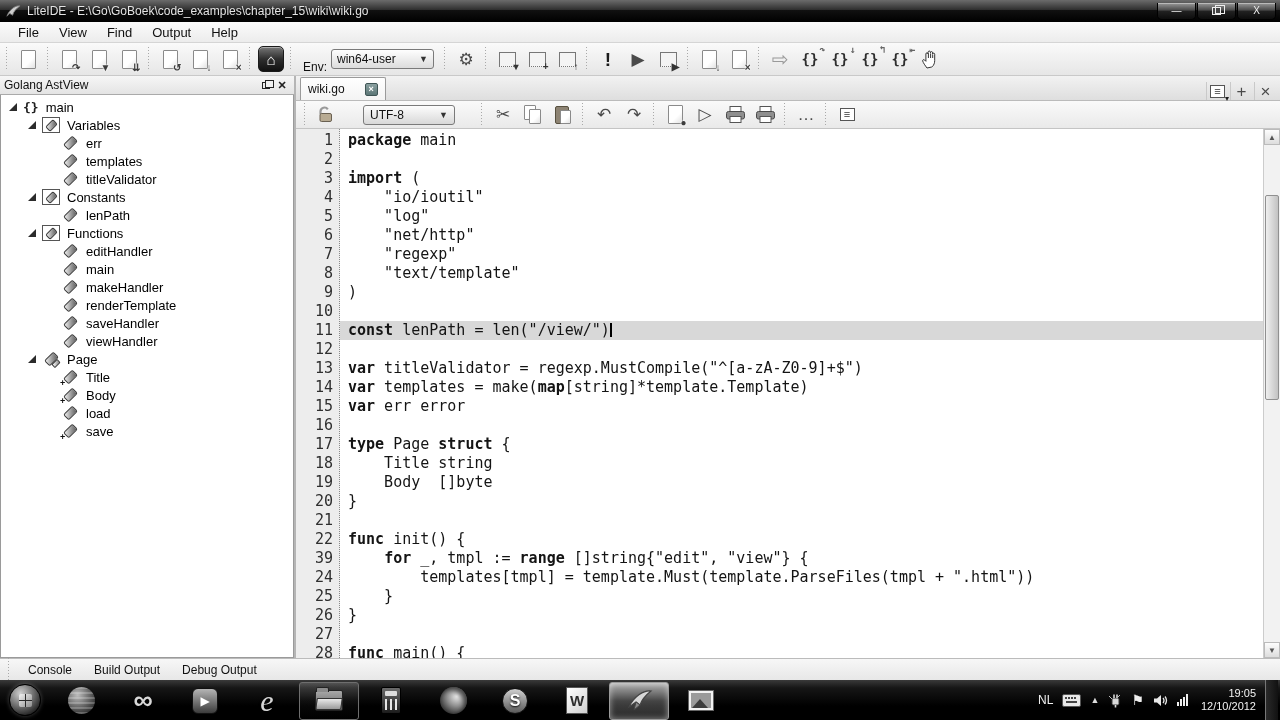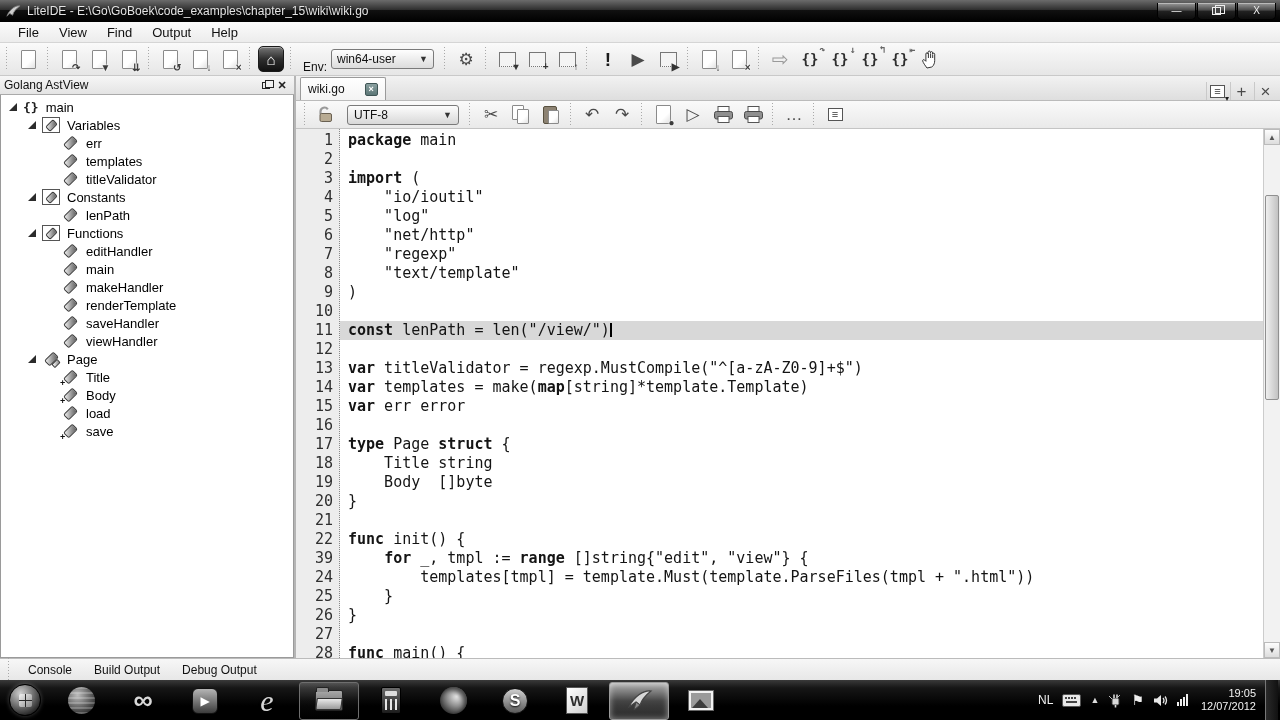--- a/index.html
+++ b/index.html
@@ -96,23 +96,23 @@
     justify-content:center; line-height:1; }
   .tabbar-right { margin-left:auto; display:flex; align-items:center; padding-right:4px; gap:2px; }
   .tbr-btn { width:22px; height:18px; display:flex; align-items:center; justify-content:center;
     font-size:13px; color:#444; border-left:1px solid #c9c9c9; }
   .dlx { position:relative; width:15px; height:13px; border:1px solid #555; background:#fff;
     font-size:11px; line-height:11px; text-align:center; color:#333; }
   .dlx .ov { position:absolute; right:-5px; bottom:-7px; font-size:8px; color:#222; }
 
   .edtoolbar { height:28px; background:linear-gradient(#fafafa,#e9e9e9); border-bottom:1px solid #c4c4c4;
     display:flex; align-items:center; padding-left:4px; }
-  .enc-select { width:112px; height:20px; border:1px solid #7a7a7a; border-radius:3px;
+  .enc-select { width:92px; height:20px; border:1px solid #7a7a7a; border-radius:3px;
     background:linear-gradient(#fdfdfd,#d8d8d8); font-size:12px; color:#111; display:flex; align-items:center;
-    padding:0 6px; justify-content:space-between; margin:0 6px; }
+    padding:0 6px; justify-content:space-between; margin:0 22px; }
 
   .codewrap { flex:1; position:relative; background:#fff; overflow:hidden; }
   .gutter-bg { position:absolute; left:0; top:0; bottom:0; width:44px; background:#ededed;
     border-right:1px dotted #8a8a8a; }
   .codecol { position:absolute; left:0; right:17px; top:2px; }
   .cl { display:flex; height:19px; line-height:19px; font:15px "DejaVu Sans Mono", monospace; }
   .ln { width:44px; flex:0 0 auto; text-align:right; padding-right:7px; color:#2f2f2f; position:relative; z-index:1; }
   .ct { flex:1; padding-left:8px; white-space:pre; color:#141414; }
   .cl.hl .ct { background:#d8d8d8; }
   .ct b { font-weight:bold; }
@@ -774,17 +774,17 @@
       <path d="M10 4 q2 2.5 0 5 M12 2.5 q3 4 0 8" stroke="#e8e8e8" fill="none" stroke-width="1.3"></path>
     </svg>
     <span class="sigbars">
       <i style="height:4px"></i>
         <i style="height:7px"></i>
         <i style="height:9px"></i>
         <i style="height:12px"></i>
     </span>
     <div class="clock">
       <div>19:05</div>
-      <div>12/07/2012</div>
+      <div>12/10/2012</div>
     </div>
     <div class="showdesk"></div>
   </div>
 </div>
 
 </body></html>

